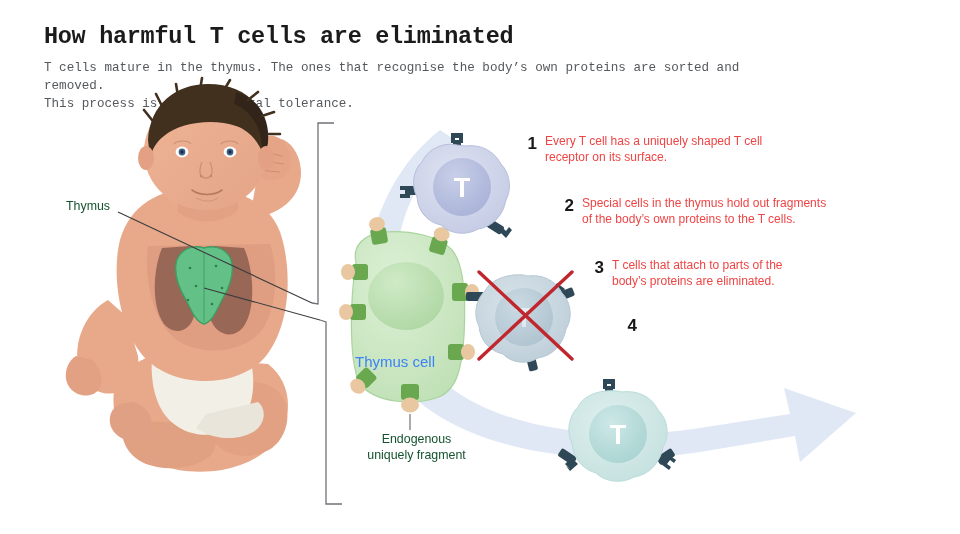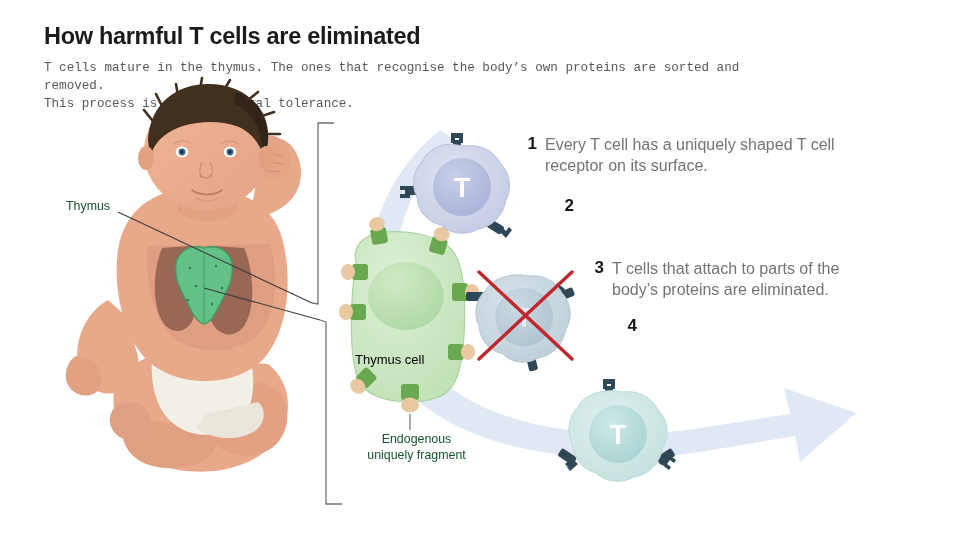--- a/index.html
+++ b/index.html
@@ -27,20 +27,21 @@
     top: 24px;
     width: 720px;
   }
   #title {
     font-size: 23.5px;
     font-weight: bold;
     color: #1b1b1b;
     letter-spacing: -0.3px;
     margin: 0 0 9px 0;
     line-height: 1.1;
+    font-family: Liberation Mono, monospace;
   }
   #subtitle {
     font-size: 12.6px;
     color: #55585c;
     line-height: 1.45;
     margin: 0;
     white-space: pre-line;
     font-family: Liberation Mono, monospace;
   }
 
@@ -57,22 +58,22 @@
   .callout {
     position: absolute;
     font-size: 12.4px;
     color: #14532d;
     line-height: 1.3;
     white-space: pre-line;
   }
   #label-thymus { left: 66px; top: 198px; }
   #label-thymus-cell {
     left: 355px; top: 352px;
-    font-size: 13px;
-    color: #000000;
+    font-size: 15px;
+    color: #3b82f6;
   }
   #label-fragment {
     left: 349px; top: 431px;
     text-align: center;
     width: 135px;
   }
 
   
   #steps {
     position: absolute;
@@ -89,22 +90,22 @@
     font-size: 17px;
     font-weight: bold;
     color: #17181a;
     line-height: 1.18;
     width: 17px;
     flex: 0 0 17px;
     text-align: right;
     margin-right: 8px;
   }
   .step-text {
-    font-size: 16px;
-    color: #737373;
+    font-size: 12px;
+    color: #ef4444;
     line-height: 1.32;
     white-space: pre-line;
   }
   #step-1 { left: 0px;  top: 0px;   width: 330px; }
   #step-2 { left: 37px; top: 62px;  width: 380px; }
   #step-3 { left: 67px; top: 124px; width: 320px; }
   #step-4 { left: 100px;top: 182px; width: 330px; }
 </style>
 </head>
 <body>
@@ -438,20 +439,22 @@
   <div id="steps">
 
     <div class="step" id="step-1">
       <div class="step-num">1</div>
       <div class="step-text">Every T cell has a uniquely shaped T cell
 receptor on its surface.</div>
     </div>
 
     <div class="step" id="step-2">
       <div class="step-num">2</div>
+      <div class="step-text">Special cells in the thymus hold out fragments
+of the body’s own proteins to the T cells.</div>
     </div>
 
     <div class="step" id="step-3">
       <div class="step-num">3</div>
       <div class="step-text">T cells that attach to parts of the
 body’s proteins are eliminated.</div>
     </div>
 
     <div class="step" id="step-4">
       <div class="step-num">4</div>

